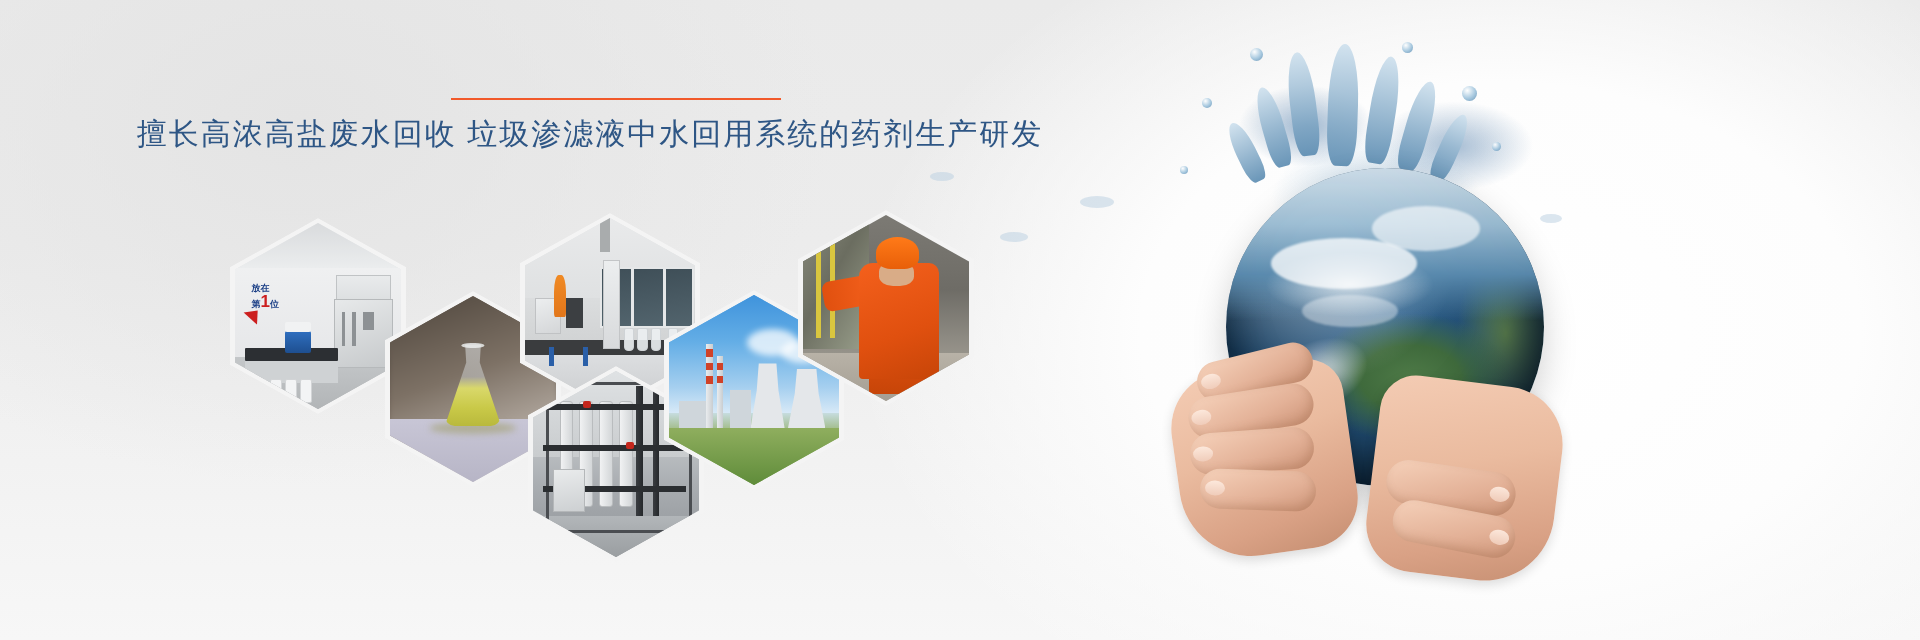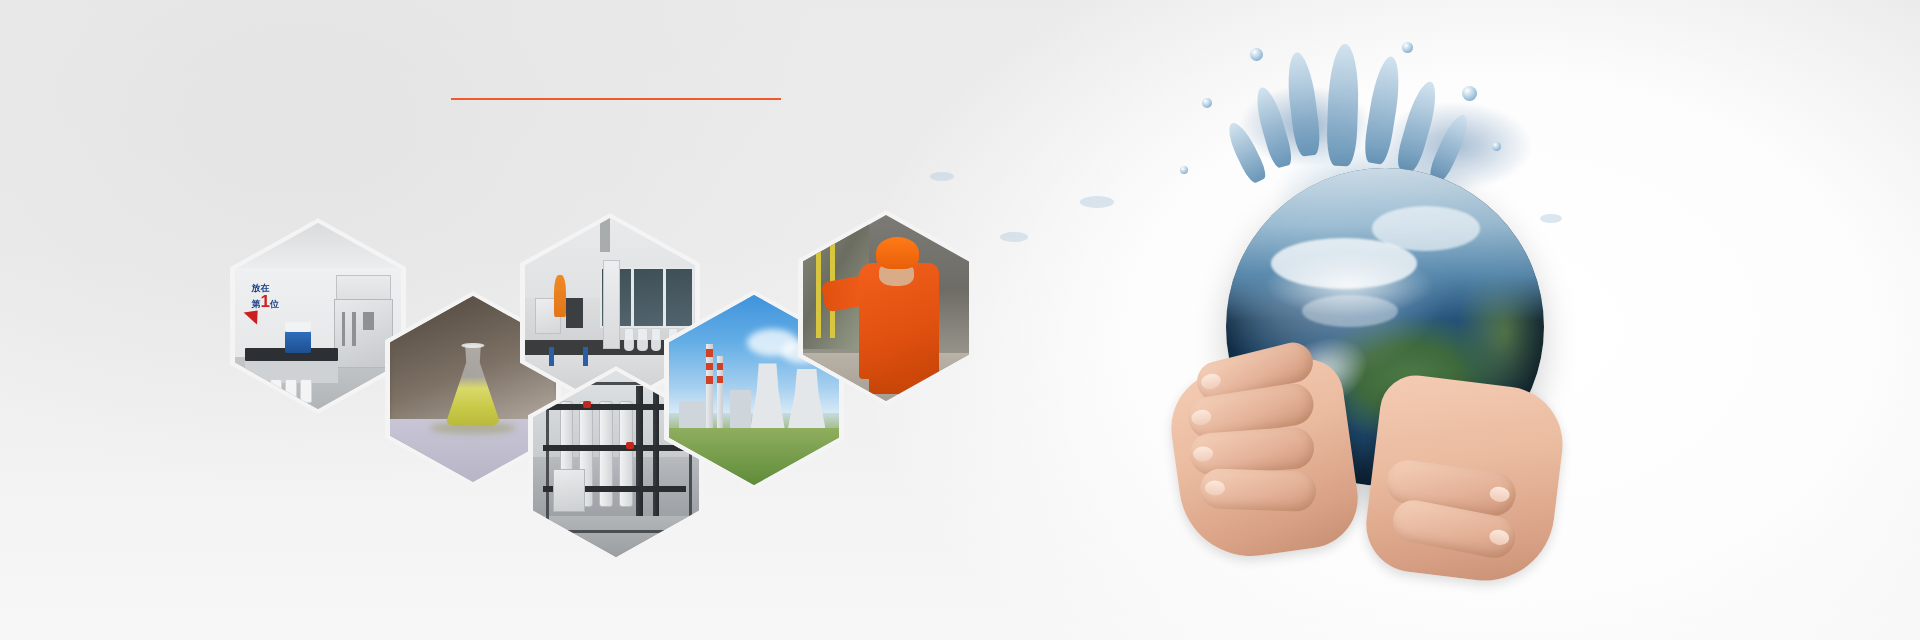--- a/index.html
+++ b/index.html
@@ -205,20 +205,21 @@
   
   .spritz{position:absolute;background:rgba(190,210,225,.55);border-radius:50%;}
 </style>
 </head>
 <body>
 
 <div id="banner">
 
   <div id="text-block">
     <div class="headline-rule"></div>
+    <div class="subtitle">擅长高浓高盐废水回收  垃圾渗滤液中水回用系统的药剂生产研发</div>
   </div>
 
   <div id="hex-cluster">
 
     <div class="hex" style="left:0px;top:0px;width:176px;height:196px;">
       <div class="pad"></div>
       <div class="inner">
         <div class="ph p-lab1">
           <div class="ceiling"></div>
             <div class="wall"></div>

